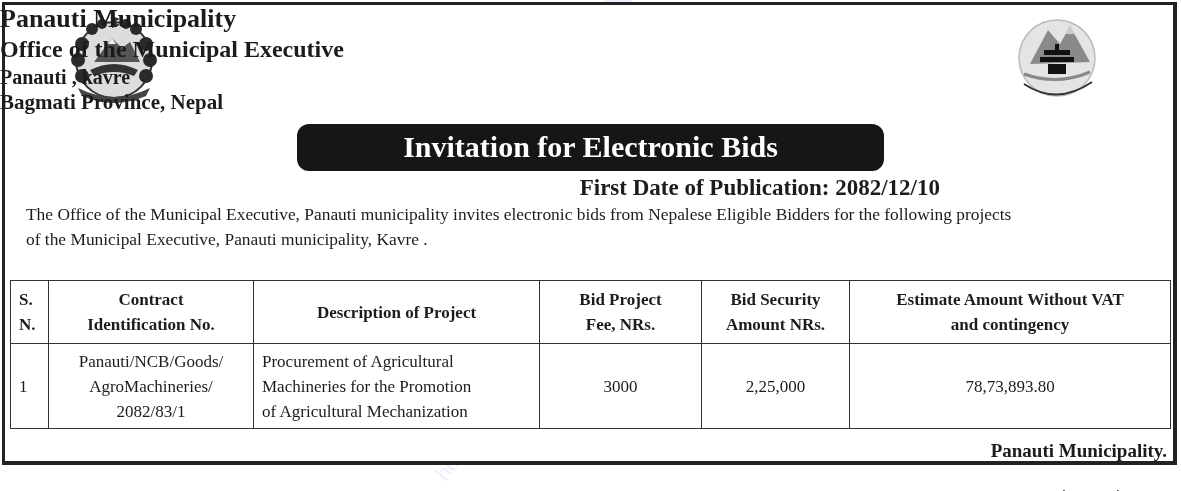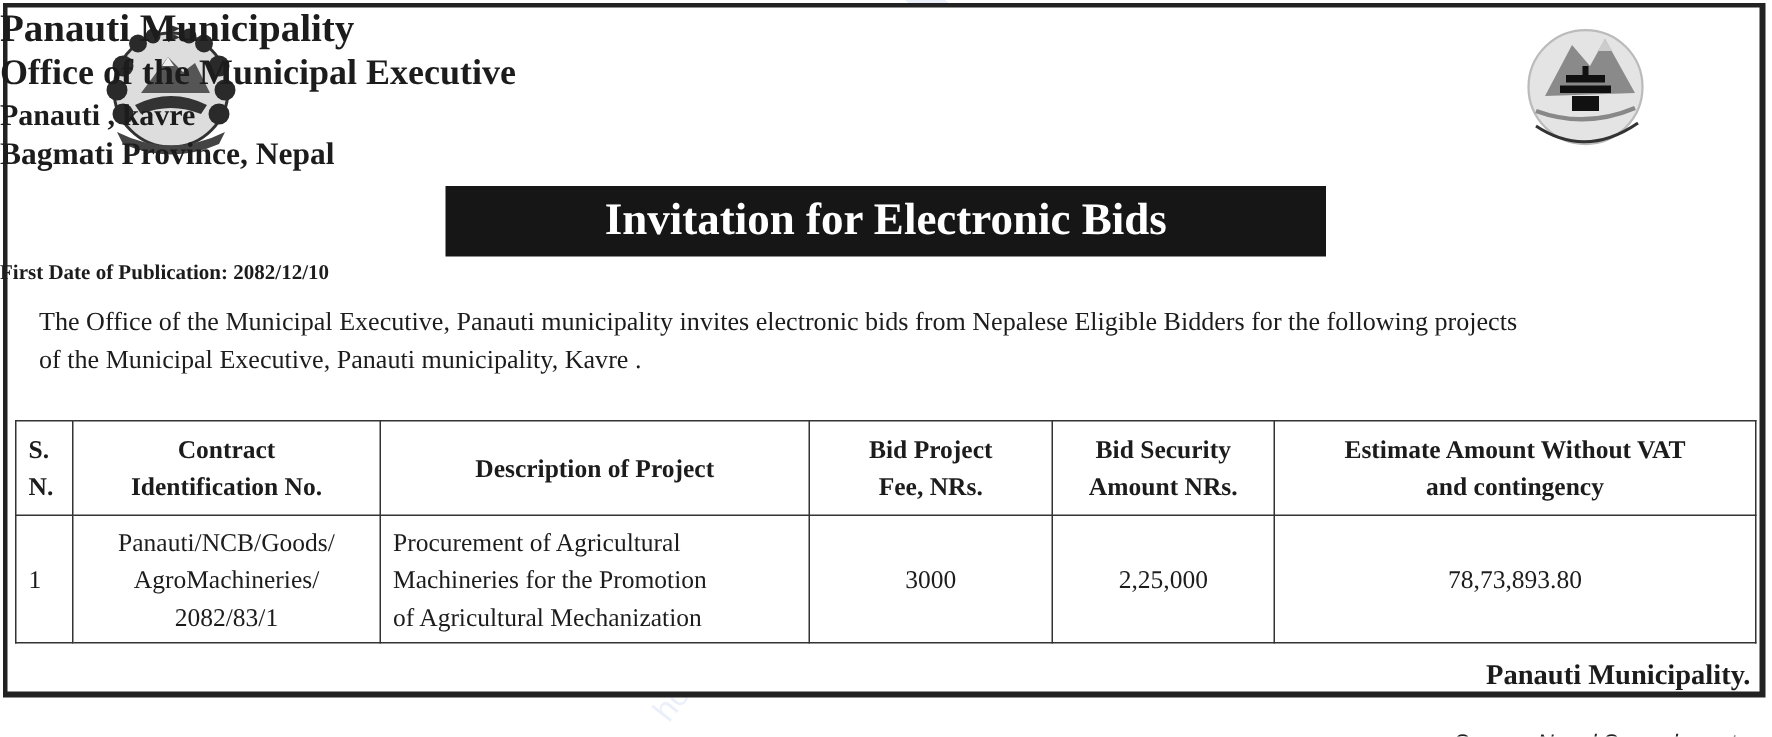--- a/index.html
+++ b/index.html
@@ -23,23 +23,23 @@
   }
   .emblem-left { position: absolute; left: 64px; top: 14px; width: 100px; height: 92px; }
   .emblem-right { position: absolute; left: 1010px; top: 14px; width: 95px; height: 92px; }
   .hdr { position: absolute; left: 0; width: 1181px; text-align: left; font-weight: bold; white-space: nowrap; }
   .h-muni { top: 4px; font-size: 26px; }
   .h-office { top: 36px; font-size: 24px; }
   .h-place { top: 66px; font-size: 20px; }
   .h-prov { top: 90px; font-size: 21px; }
   .banner {
     position: absolute; left: 297px; top: 124px; width: 587px; height: 47px; background: #161616;
-    color: #fff; font-weight: bold; font-size: 30px; text-align: center; line-height: 46px; white-space: nowrap;
+    color: #fff; font-weight: bold; font-size: 30px; text-align: center; line-height: 46px; white-space: nowrap; border-radius: 12px;
   }
-  .pubdate { position: absolute; left: 0; top: 175px; width: 940px; text-align: left; font-weight: bold; font-size: 14px; }
+  .pubdate { position: absolute; left: 0; top: 175px; width: 940px; text-align: right; font-weight: bold; font-size: 23px; }
   .intro {
     position: absolute; left: 26px; top: 202px; width: 1166px; font-size: 17.4px; line-height: 25px;
     white-space: nowrap;
   }
   .intro div { height: 25px; }
   table.bids {
     position: absolute; left: 10px; top: 280px; width: 1160px; border-collapse: collapse; table-layout: fixed;
   }
   table.bids th, table.bids td { border: 1.5px solid #333; text-align: center; vertical-align: middle; }
   table.bids th { font-weight: bold; font-size: 17px; line-height: 25px; height: 62px; padding: 0 4px; }

